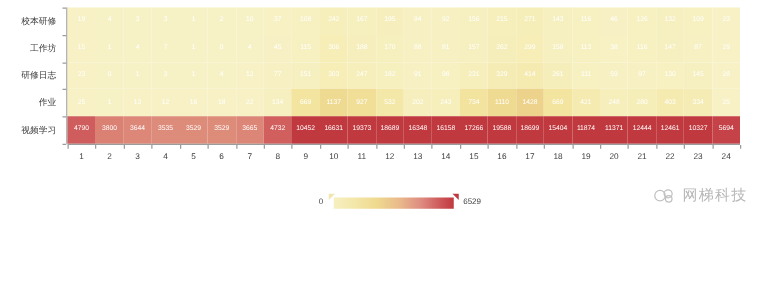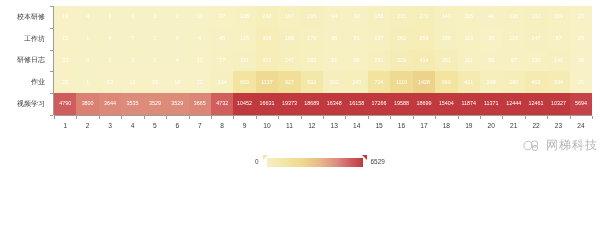--- a/index.html
+++ b/index.html
@@ -164,21 +164,21 @@
     border-width: 5px 0 0 5px;
     border-color: #c0393f transparent transparent transparent;
     margin-left: -1px;
     align-self: flex-start;
   }
 
   
   .watermark {
     position: absolute;
     right: 8px;
-    top: 137px;
+    top: 148px;
     display: flex;
     align-items: center;
     opacity: 0.62;
     text-align: center;
   }
   .wm-mark {
     width: 19px;
     height: 15px;
     position: relative;
     margin-right: 5px;

